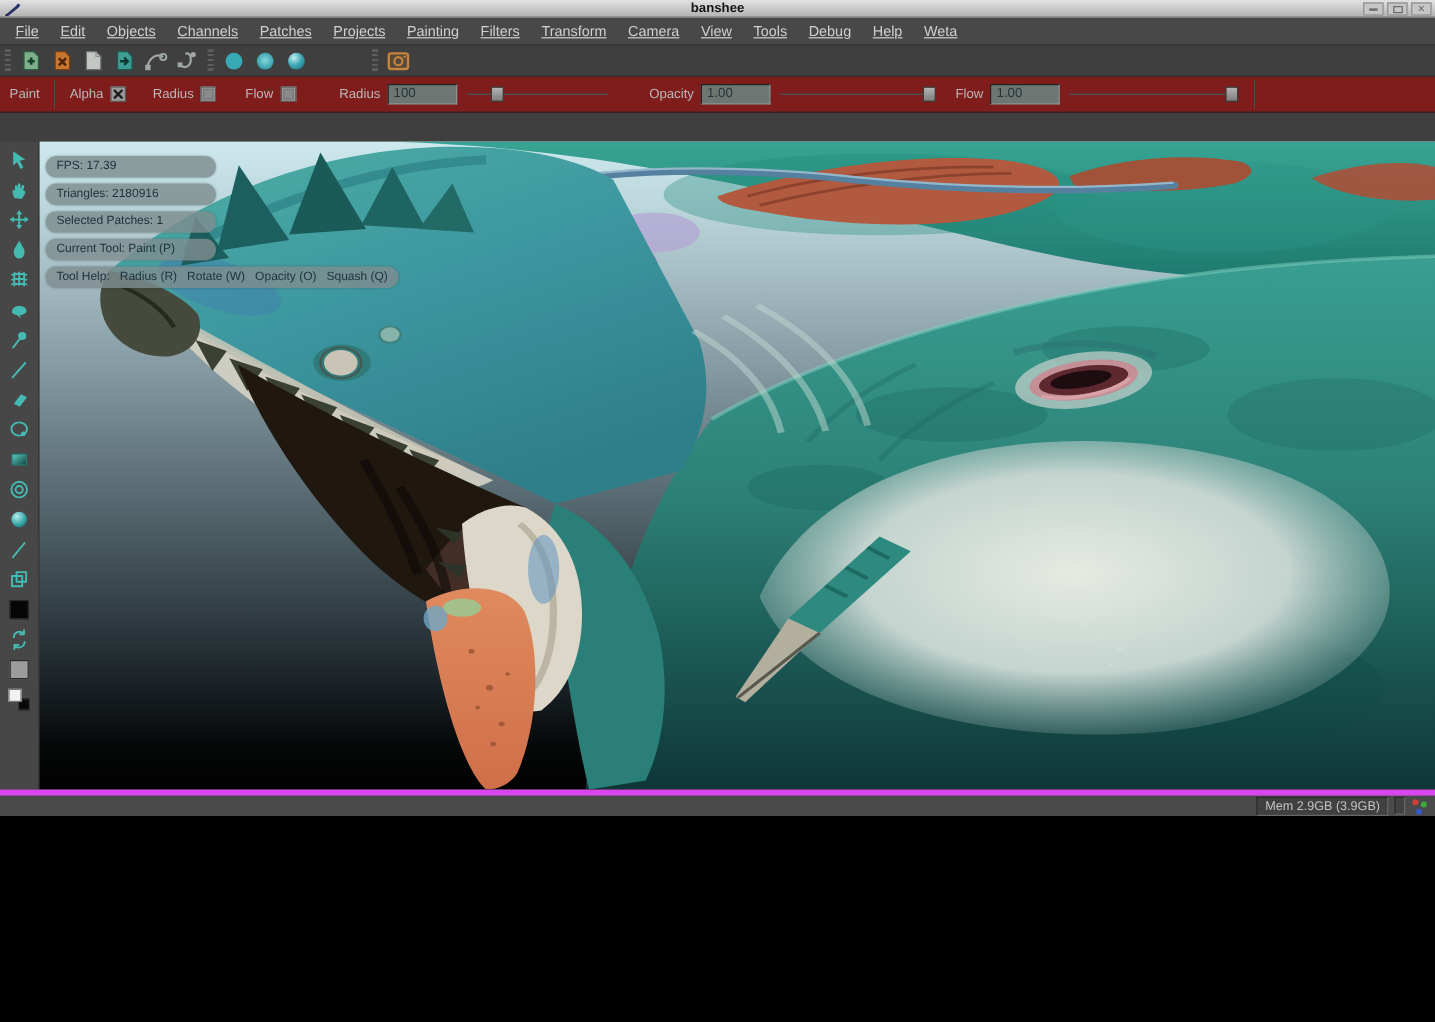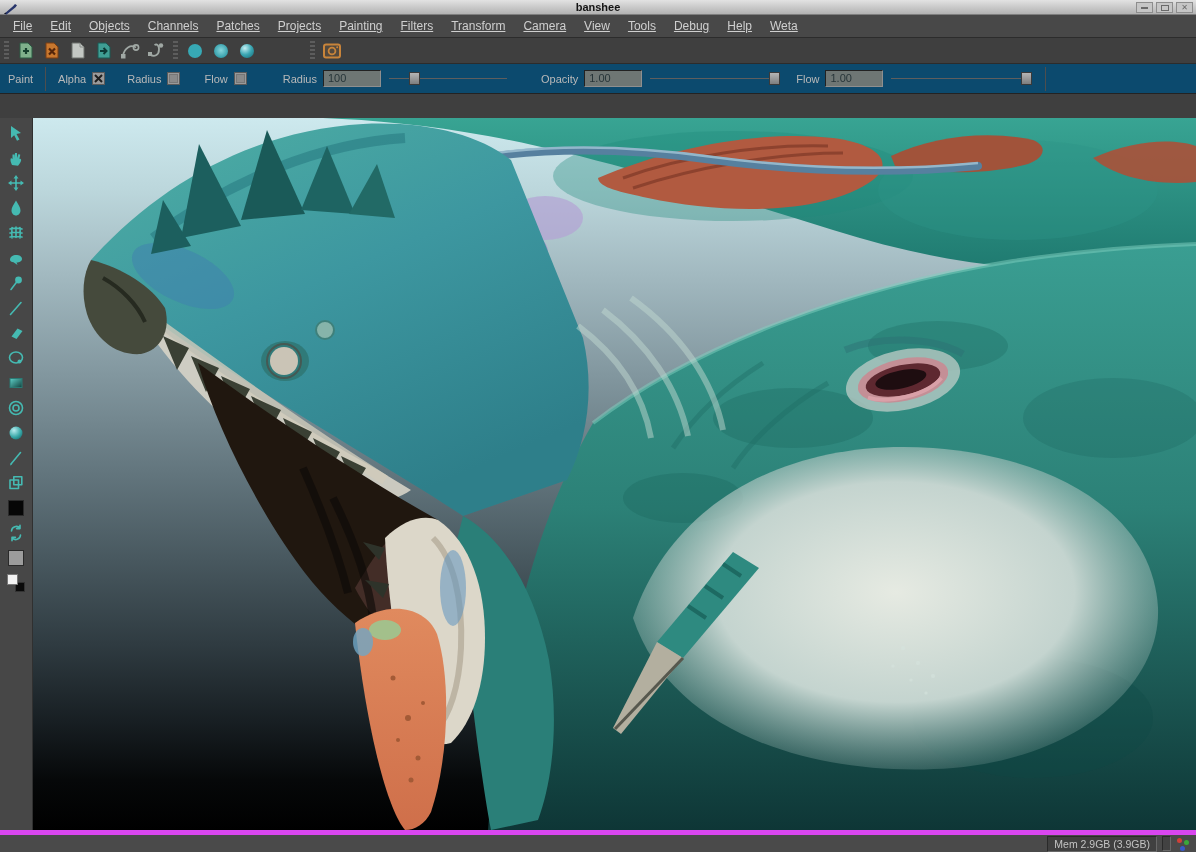--- a/index.html
+++ b/index.html
@@ -1,18 +1,18 @@
 <!DOCTYPE html>
 <html><head>
 <meta charset="utf-8">
 <style>
   * { margin:0; padding:0; box-sizing:border-box; }
   html,body { width:1196px; height:852px; overflow:hidden; background:#000; }
   body { font-family:"Liberation Sans","DejaVu Sans",sans-serif; }
-  #app { position:relative; width:1196px; height:852px; background:#3f3f3f; }
+  #app { position:relative; width:1196px; height:680px; background:#3f3f3f; }
 
   
   .titlebar { position:absolute; top:0; left:0; right:0; height:15px;
     background:linear-gradient(180deg,#e2e2e2,#b2b2b2); border-bottom:1px solid #7e7e7e; }
   .titlebar .app-icon { position:absolute; left:3px; top:1px; }
   .titlebar .title { position:absolute; left:0; right:0; top:1px; text-align:center;
     font-size:11px; font-weight:bold; color:#141414; }
   .winbtns { position:absolute; right:3px; top:2px; display:flex; gap:3px; }
   .winbtn { width:17px; height:11px; background:#c6c6c6; border:1px solid #8d8d8d;
     display:flex; align-items:center; justify-content:center; }
@@ -27,21 +27,21 @@
 
   
   .toolbar { position:absolute; top:38px; left:0; right:0; height:26px; background:#3f3f3f;
     border-bottom:1px solid #2c2c2c; display:flex; align-items:center; }
   .tb-sep { width:5px; height:20px; margin:0 4px;
     background:repeating-linear-gradient(180deg,#5d5d5d 0 2px,transparent 2px 4px); }
   .tb-btn { width:26px; height:22px; display:flex; align-items:center; justify-content:center; }
   .tb-gap { width:46px; }
 
   
-  .paintbar { position:absolute; top:64px; left:0; right:0; height:30px; background:#0c4a6e;
+  .paintbar { position:absolute; top:64px; left:0; right:0; height:30px; background:#7f1d1d;
     border-bottom:1px solid #232323; display:flex; align-items:center; color:#b9b9b9; font-size:11px; }
   .pb-sep { width:1px; height:24px; background:#262626; border-right:1px solid #4e4e4e; margin:0 6px; }
   .pb-label { margin:0 6px; white-space:nowrap; }
   .checkbox { width:13px; height:13px; background:#9a9a9a; border:1px solid #5a5a5a;
     display:flex; align-items:center; justify-content:center; margin-right:6px; }
   .checkbox.empty::after { content:""; width:7px; height:7px; background:#8a8a8a; border:1px solid #777; }
   .field { width:58px; height:17px; background:#6e7674; color:#273539; font-size:11px;
     border-top:1px solid #222; border-left:1px solid #222; border-bottom:1px solid #8f8f8f;
     border-right:1px solid #8f8f8f; padding:1px 4px; line-height:13px; overflow:hidden; }
   .slider { position:relative; height:15px; margin:0 8px; }
@@ -491,20 +491,27 @@
             <circle cx="378" cy="662" r="2.5"></circle>
             <circle cx="390" cy="585" r="2"></circle>
           </g>
 
         <polygon points="700,434 726,450 650,540 624,524" fill="#2e8a80"></polygon>
         <path d="M690,446 l18,12 M672,468 l18,12 M655,488 l18,12" stroke="#1d6a62" stroke-width="4"></path>
         <polygon points="650,540 624,524 580,610 588,616" fill="#b3af9f"></polygon>
         <path d="M650,540 L582,611" stroke="#57584e" stroke-width="3"></path>
       </svg>
 
+      <div class="hud">
+        <span class="hud-pill fixed">FPS: 17.39</span>
+        <span class="hud-pill fixed">Triangles: 2180916</span>
+        <span class="hud-pill fixed">Selected Patches: 1</span>
+        <span class="hud-pill fixed">Current Tool: Paint (P)</span>
+        <span class="hud-pill">Tool Help:   Radius (R)   Rotate (W)   Opacity (O)   Squash (Q)</span>
+      </div>
     </div>
   </div>
 
   <div class="statusbar">
     <span class="mem-box">Mem 2.9GB (3.9GB)</span>
     <span class="mini-box"></span>
     <span class="rgb-icon">
         <i class="r"></i>
         <i class="g"></i>
         <i class="b"></i>

